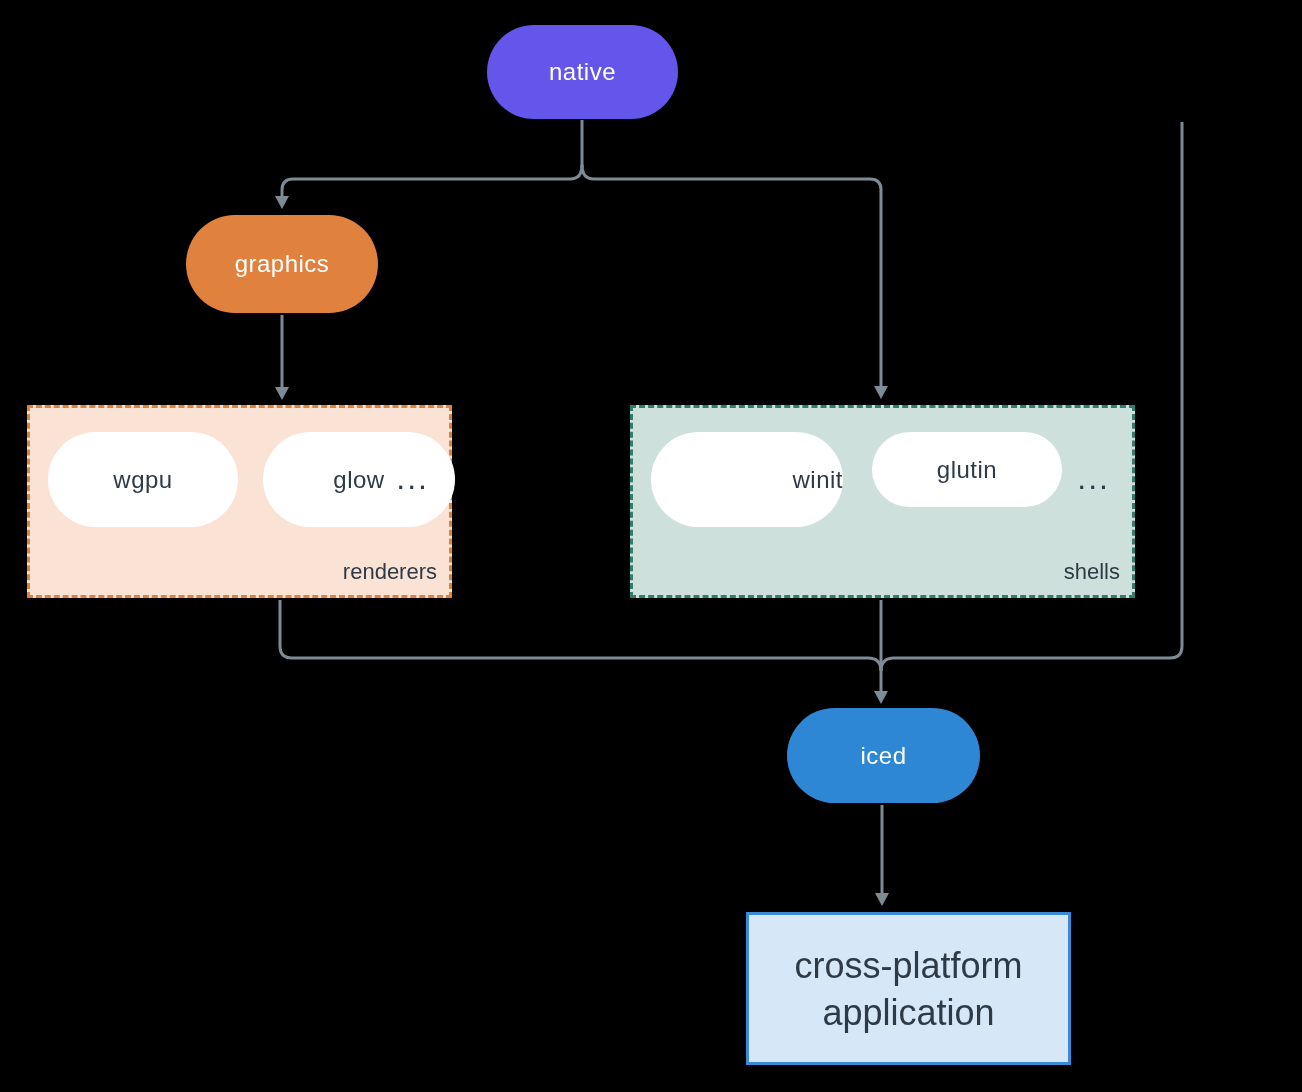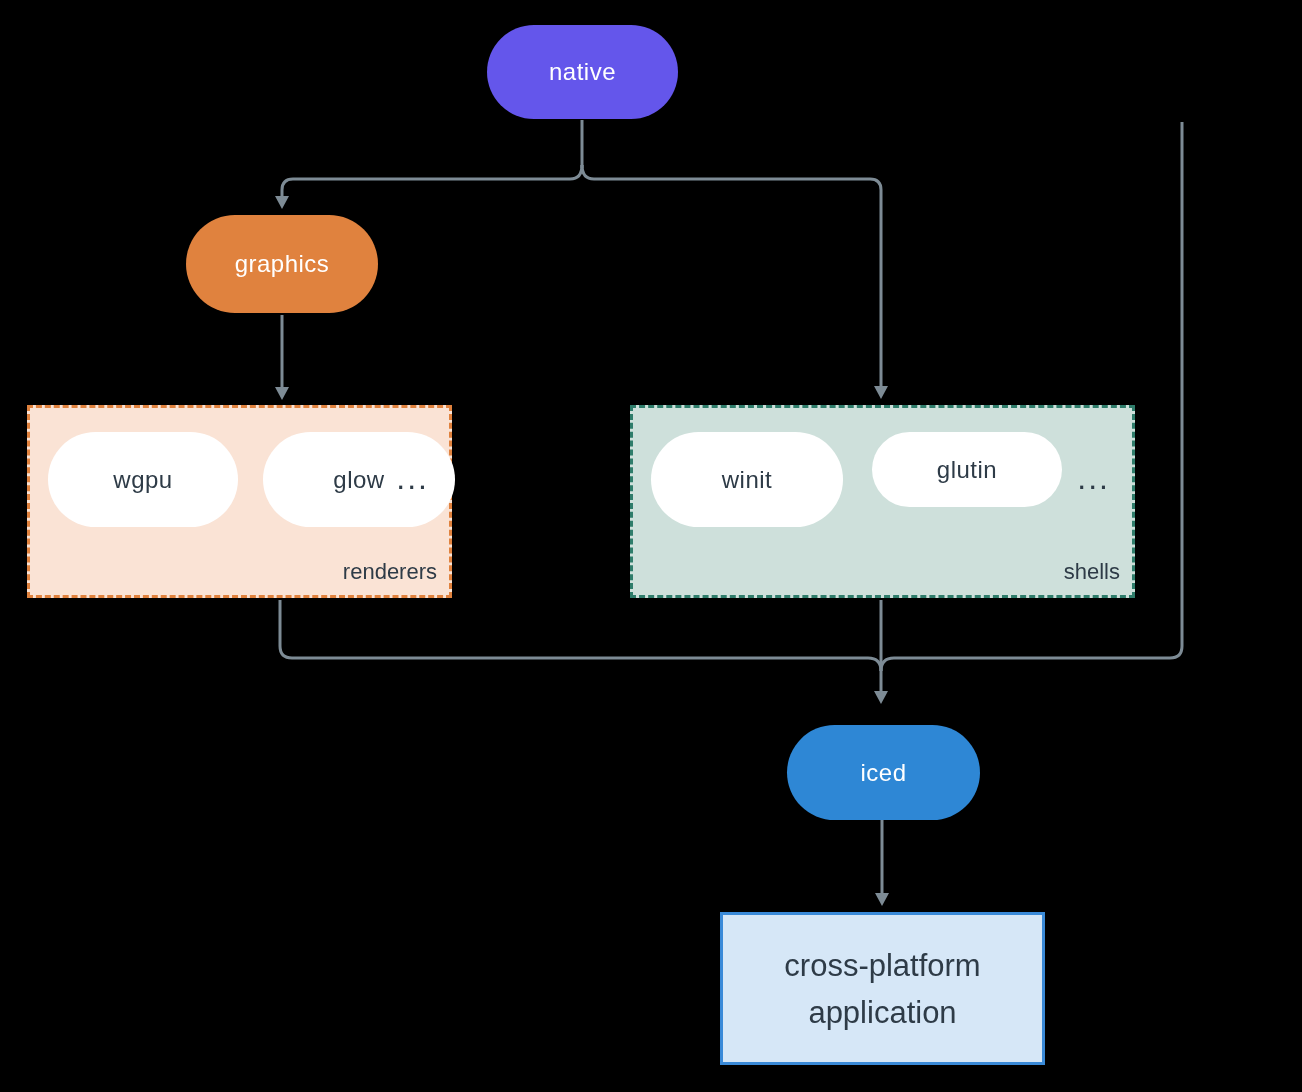--- a/index.html
+++ b/index.html
@@ -76,34 +76,35 @@
   .app-box {
     position: absolute;
     box-sizing: border-box;
     background: var(--app-fill, #d6e7f7);
     border: 3px solid var(--app-border, #3a8ad8);
     color: var(--text-dark, #2e3b47);
     display: flex;
     align-items: center;
     justify-content: center;
     text-align: center;
-    font-size: 31px;
+    font-size: 36px;
     line-height: 47px;
     padding: 0 12px;
+    margin-left: 26px;
   }
   
   .node-native   { left: 487px; top: 25px;  width: 191px; height: 94px; }
   .node-web      { left: 1087px; top: 25px; width: 190px; height: 94px; }
   .node-graphics { left: 186px; top: 215px; width: 192px; height: 98px; text-align: right; }
-  .node-iced     { left: 787px; top: 725px; width: 193px; height: 95px; }
+  .node-iced     { left: 787px; top: 708px; width: 193px; height: 95px; }
   .group--renderers { left: 27px;  top: 405px; width: 425px; height: 193px; }
   .group--shells    { left: 630px; top: 405px; width: 505px; height: 193px; }
   .pill-wgpu   { left: 18px;  top: 24px; width: 190px; height: 95px; }
   .pill-glow   { left: 233px; top: 24px; width: 192px; height: 95px; }
-  .pill-winit  { left: 18px;  top: 24px; width: 192px; height: 95px; }
+  .pill-winit  { left: 18px;  top: 24px; width: 192px; height: 95px; justify-content: flex-end; }
   .pill-glutin { left: 239px; top: 24px; width: 190px; height: 75px; }
   .more-renderers { right: 20px; }
   .more-shells    { right: 22px; }
   .node-app { left: 720px; top: 912px; width: 325px; height: 153px; }
 </style>
 </head>
 <body>
 
 <div class="canvas">
 

